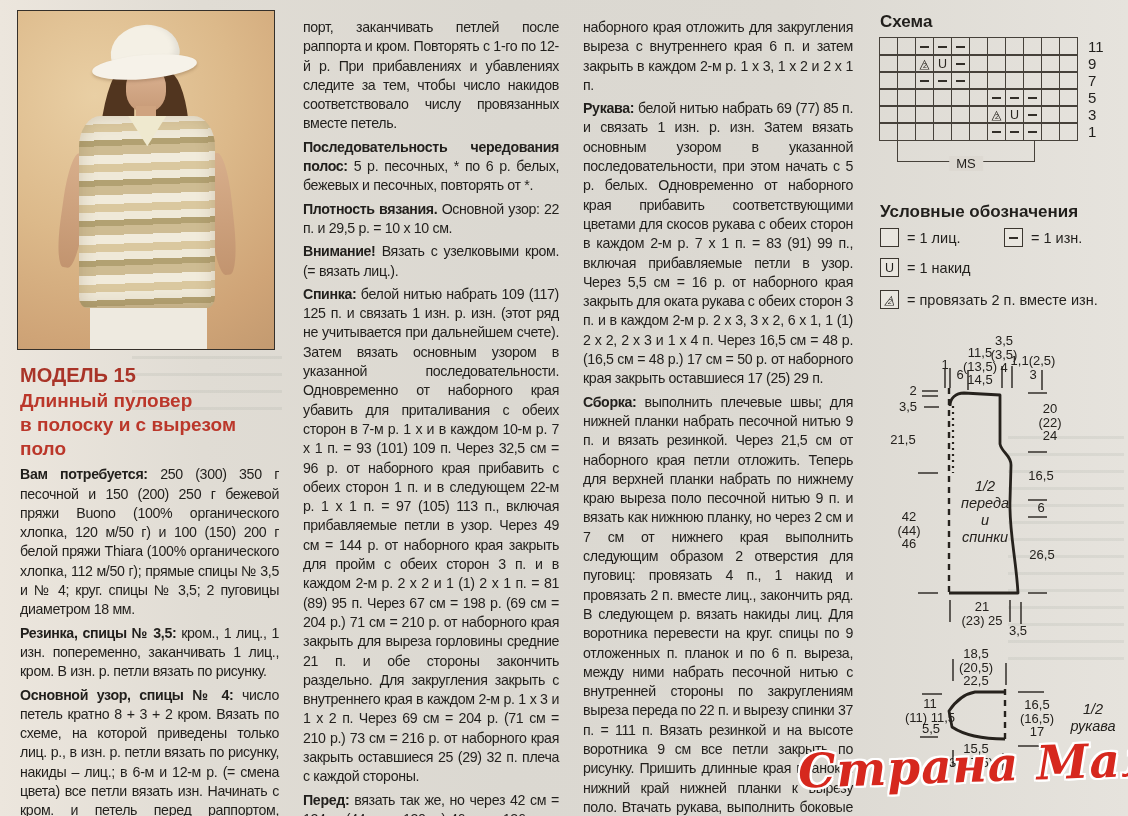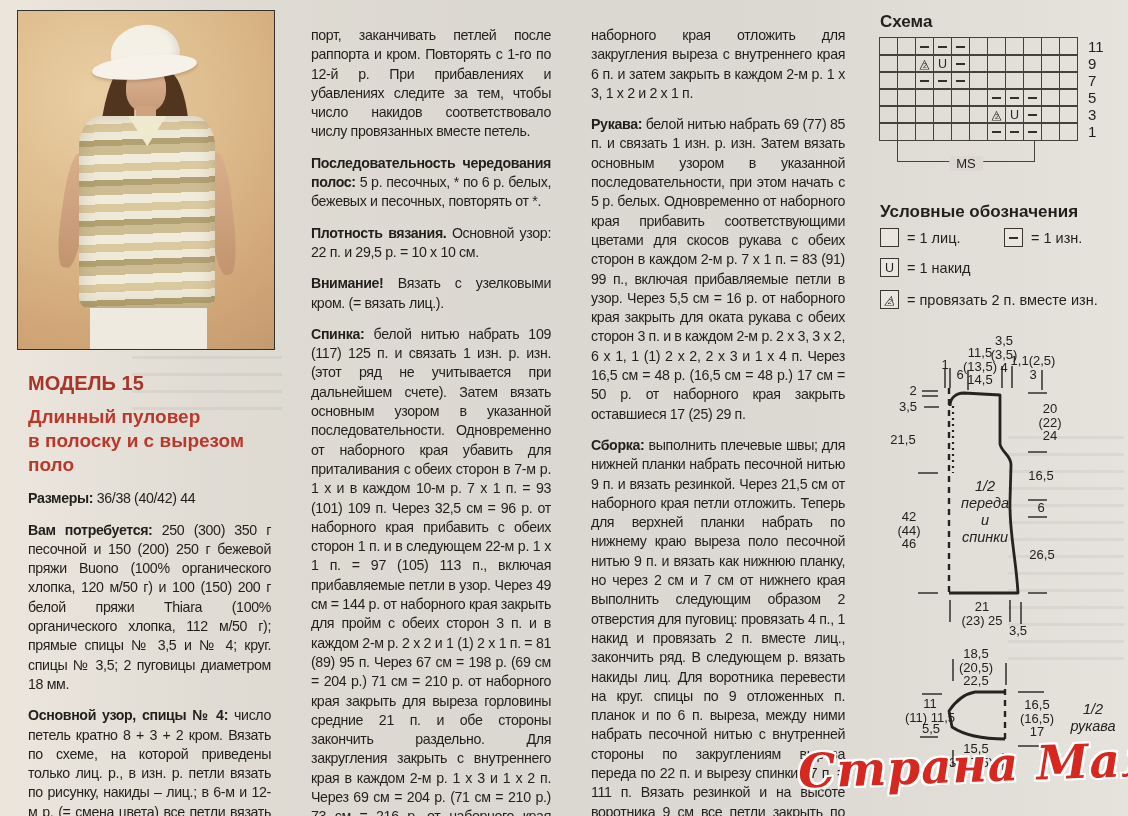--- a/index.html
+++ b/index.html
@@ -1,21 +1,21 @@
 <!DOCTYPE html>
 <html><head>
 <meta charset="utf-8">
 <style>
   html,body{margin:0;padding:0;background:#c9c6c0;}
   .page{position:relative;width:1128px;height:816px;overflow:hidden;
         background:linear-gradient(90deg,#ece6dd 0%,#e0dcd4 18%,#dbd8d1 45%,#dcd9d2 70%,#e6e3dd 100%);
         font-family:"Liberation Sans",sans-serif;color:#211f1c;}
   
   .col{position:absolute;text-align:justify;font-size:14.2px;line-height:19.3px;letter-spacing:-0.35px;}
-  .col p{margin:12px;}
+  .col p{margin:4px;}
   .col p b{font-weight:bold;}
   #col1{left:16px;top:362px;width:267px;}
   #col2{left:299px;top:14px;width:264px;}
   #col3{left:579px;top:14px;width:278px;}
   .model-label{color:#a93428;font-size:20px;font-weight:bold;letter-spacing:0;margin:0 0 20px 0;text-align:left;}
   .model-title{color:#bb372a;font-size:19px;line-height:24px;font-weight:bold;letter-spacing:0;
                white-space:pre-line;margin:0 0 22px 0;text-align:left;}
   
   .photo{position:absolute;left:17px;top:10px;width:256px;height:338px;border:1px solid #35302a;
          background:radial-gradient(circle at 30% 25%,#e9cfa4 0%,#dcb98a 45%,#cfa477 80%,#c39a70 100%);overflow:hidden;}
@@ -93,22 +93,22 @@
   </div>
 
   <div class="bleed" style="left:132px;top:350px;width:150px;height:70px;"></div>
   <div class="bleed" style="left:1008px;top:430px;width:116px;height:230px;"></div>
 
   <div class="col" id="col1">
     <p class="model-label">МОДЕЛЬ 15</p>
     <p class="model-title">Длинный пуловер
 в полоску и с вырезом поло</p>
     <div>
-        <p><b>Размеры:</b> 36/38 (40/42) 44</p>
         <p><b>Вам потребуется:</b> 250 (300) 350 г песочной и 150 (200) 250 г бежевой пряжи Buono (100% органического хлопка, 120 м/50 г) и 100 (150) 200 г белой пряжи Thiara (100% органического хлопка, 112 м/50 г); прямые спицы № 3,5 и № 4; круг. спицы № 3,5; 2 пуговицы диаметром 18 мм.</p>
+        <p><b>Резинка, спицы № 3,5:</b> кром., 1 лиц., 1 изн. попеременно, заканчивать 1 лиц., кром. В изн. р. петли вязать по рисунку.</p>
         <p><b>Основной узор, спицы № 4:</b> число петель кратно 8 + 3 + 2 кром. Вязать по схеме, на которой приведены только лиц. р., в изн. р. петли вязать по рисунку, накиды – лиц.; в 6-м и 12-м р. (= смена цвета) все петли вязать изн. Начинать с кром. и петель перед раппортом, повторять рап-</p>
       </div>
   </div>
 
   <div class="col" id="col2">
     <div>
         <p>порт, заканчивать петлей после раппорта и кром. Повторять с 1-го по 12-й р. При прибавлениях и убавлениях следите за тем, чтобы число накидов соответствовало числу провязанных вместе петель.</p>
         <p><b>Последовательность чередования полос:</b> 5 р. песочных, * по 6 р. белых, бежевых и песочных, повторять от *.</p>
         <p><b>Плотность вязания.</b> Основной узор: 22 п. и 29,5 р. = 10 х 10 см.</p>
         <p><b>Внимание!</b> Вязать с узелковыми кром. (= вязать лиц.).</p>

